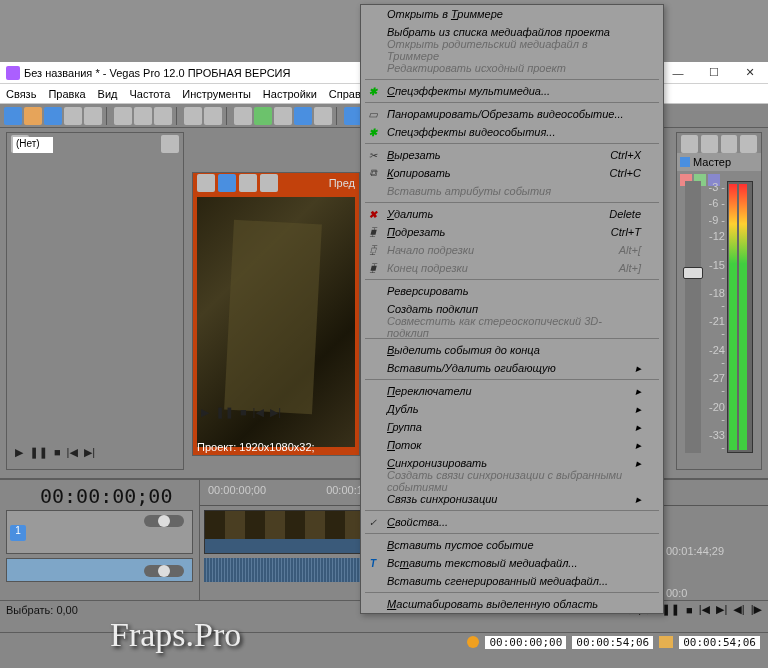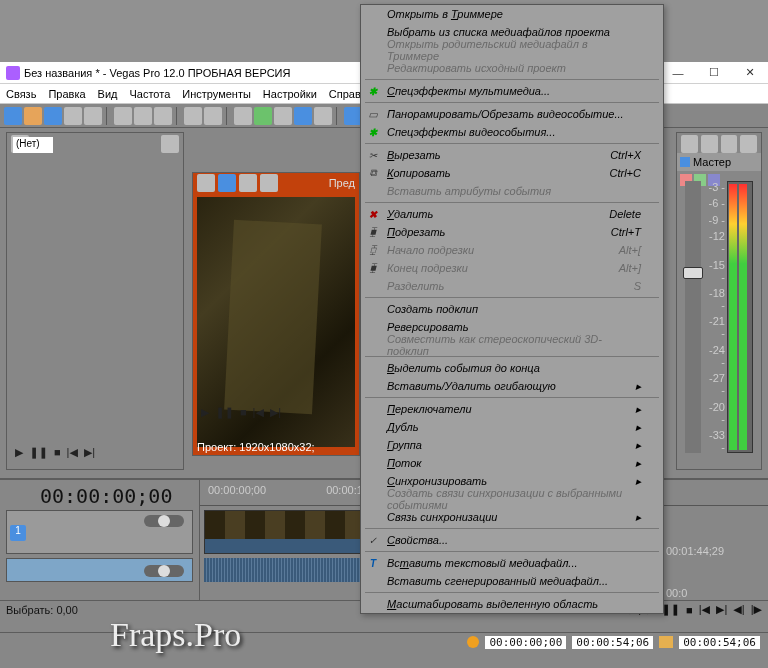--- a/index.html
+++ b/index.html
@@ -360,30 +360,26 @@
     <div class="mi disabled">
       <span class="ic ic-prop">⧮</span>
       <span>Начало подрезки</span>
       <span class="sc">Alt+[</span>
     </div>
     <div class="mi disabled">
       <span class="ic ic-prop">⧯</span>
       <span>Конец подрезки</span>
       <span class="sc">Alt+]</span>
     </div>
-    <div class="mi disabled">
-      <span>Разделить</span>
-      <span class="sc">S</span>
-    </div>
-    <div class="sep"></div>
+    <div class="sep"></div>
+    <div class="mi">
+      <span>Реверсировать</span>
+    </div>
     <div class="mi">
       <span>Создать подклип</span>
-    </div>
-    <div class="mi">
-      <span>Реверсировать</span>
     </div>
     <div class="mi disabled">
       <span>Совместить как стереоскопический 3D-подклип</span>
     </div>
     <div class="sep"></div>
     <div class="mi">
       <span><span class="u">В</span>ыделить события до конца</span>
     </div>
     <div class="mi">
       <span>Вставить/Удалить огибающую</span>
@@ -417,20 +413,23 @@
       <span>Связь синхронизации</span>
       <span class="arr">▸</span>
     </div>
     <div class="sep"></div>
     <div class="mi">
       <span class="ic ic-prop">✓</span>
       <span><span class="u">С</span>войства...</span>
     </div>
     <div class="sep"></div>
     <div class="mi">
+      <span><span class="u">В</span>ставить пустое событие</span>
+    </div>
+    <div class="mi">
       <span class="ic ic-blue">T</span>
       <span>Вс<span class="u">т</span>авить текстовый медиафайл...</span>
     </div>
     <div class="mi">
       <span>Вставить сгенерированный медиафайл...</span>
     </div>
     <div class="sep"></div>
     <div class="mi">
       <span><span class="u">М</span>асштабировать выделенную область</span>
     </div>

